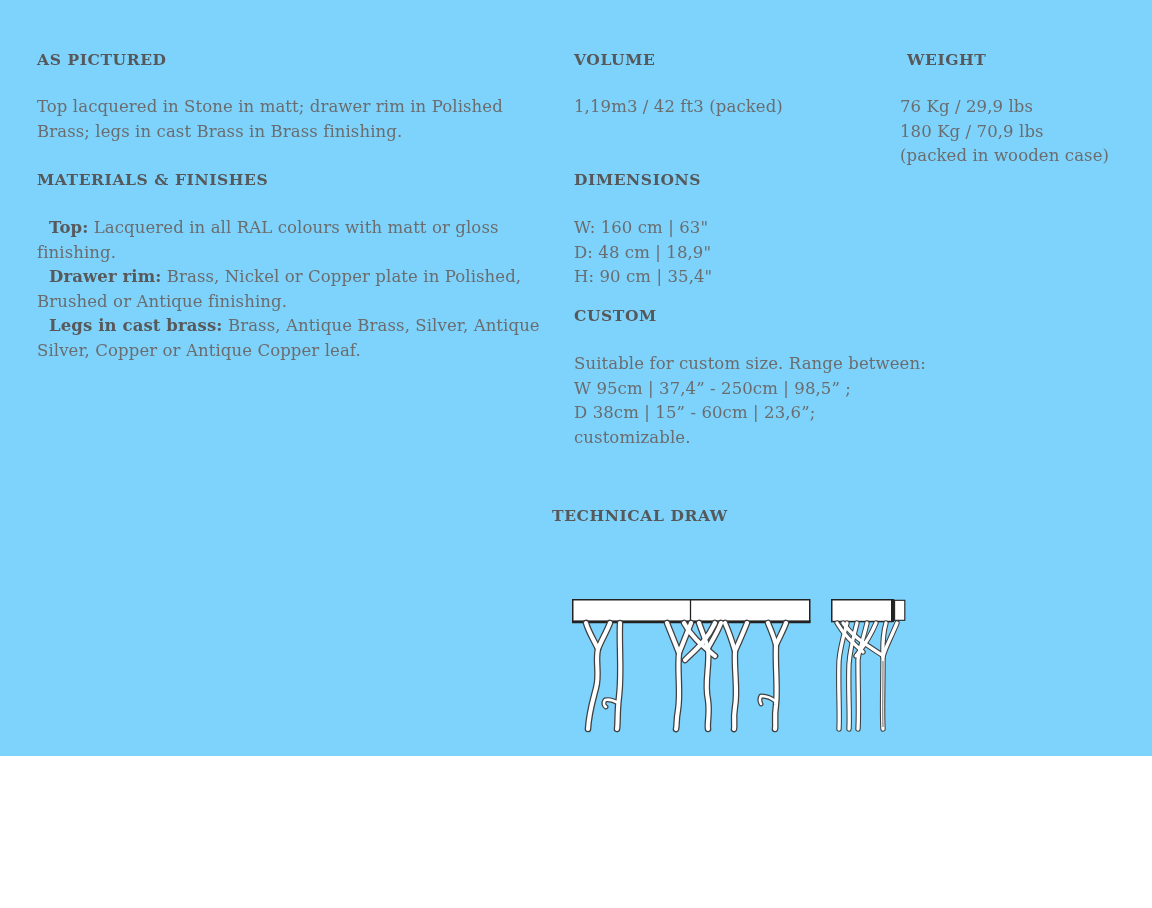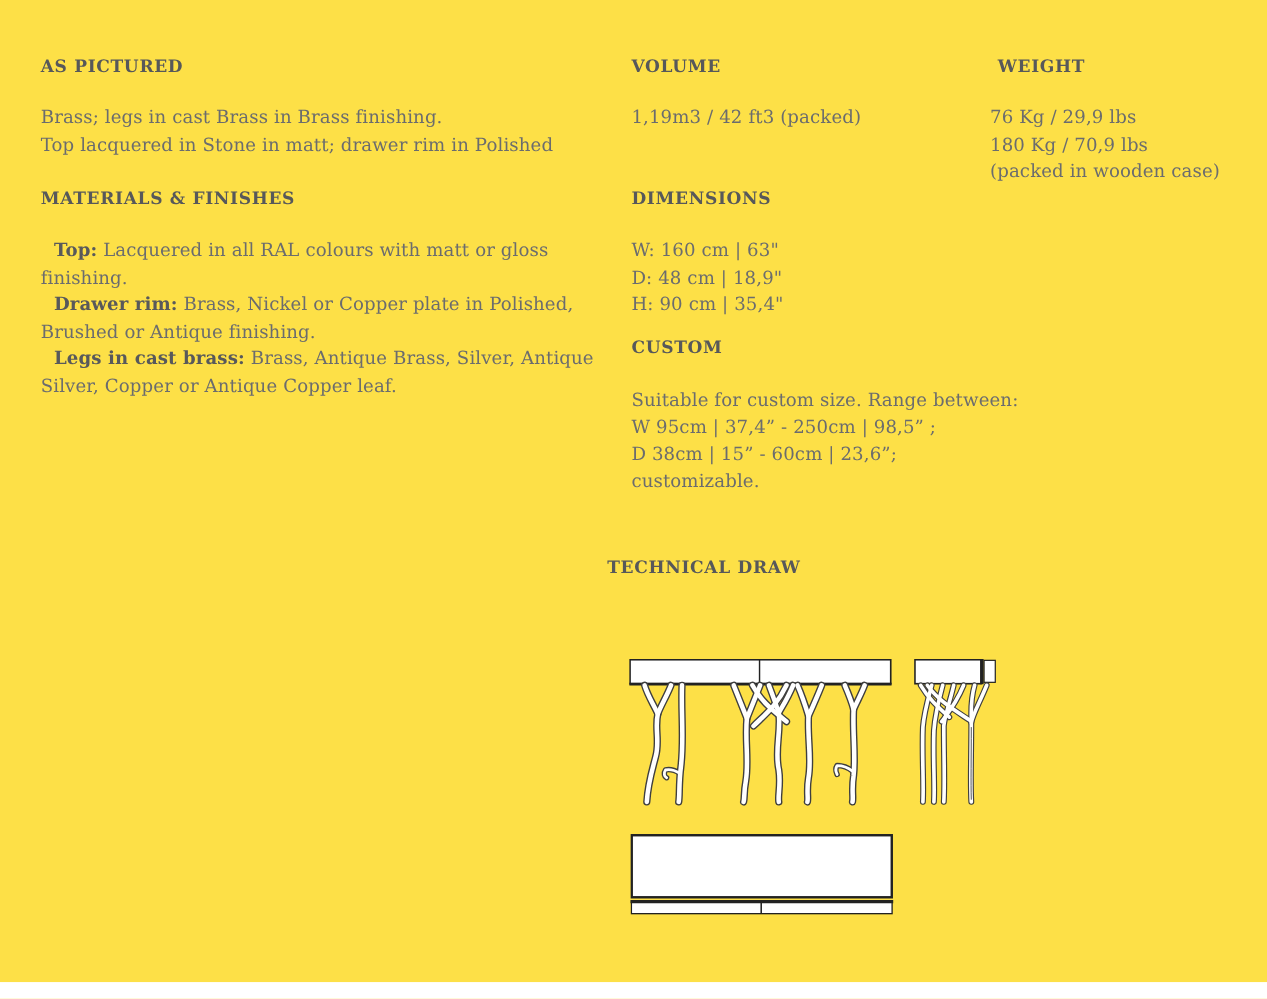--- a/index.html
+++ b/index.html
@@ -1,19 +1,19 @@
 <!DOCTYPE html>
 <html><head>
 <meta charset="utf-8">
 <style>
   html,body{margin:0;padding:0;background:#ffffff;}
   .page{
     position:relative;
-    width:1152px;height:893px;
-    background:#fde047;
+    width:1152px;height:756px;
+    background:#7dd3fc;
     font-family:"DejaVu Serif","Liberation Serif",serif;
     overflow:hidden;
   }
   .blk{position:absolute;}
   h3.sec{
     margin:0;
     font-size:15.5px;
     font-weight:700;
     letter-spacing:0.6px;
     color:#57585a;
@@ -37,22 +37,22 @@
   .branch-white{fill:none;stroke:#ffffff;stroke-linecap:round;stroke-linejoin:round;}
 </style>
 </head>
 <body>
 
 <div class="page">
 
   <h3 class="sec blk" style="left:37px;top:50px;">AS PICTURED</h3>
 
   <div class="body-text blk" style="left:37px;top:95px;">
+    <div class="ln">Top lacquered in Stone in matt; drawer rim in Polished</div>
     <div class="ln">Brass; legs in cast Brass in Brass finishing.</div>
-    <div class="ln">Top lacquered in Stone in matt; drawer rim in Polished</div>
   </div>
 
   <h3 class="sec blk" style="left:37px;top:170px;">MATERIALS &amp; FINISHES</h3>
 
   <div class="body-text blk" style="left:37px;top:216px;">
     <div class="ln"><strong>Top:</strong><span> Lacquered in all RAL colours with matt or gloss</span></div>
     <div class="ln">finishing.</div>
     <div class="ln"><strong>Drawer rim:</strong><span> Brass, Nickel or Copper plate in Polished,</span></div>
     <div class="ln">Brushed or Antique finishing.</div>
     <div class="ln"><strong>Legs in cast brass:</strong><span> Brass, Antique Brass, Silver, Antique</span></div>

